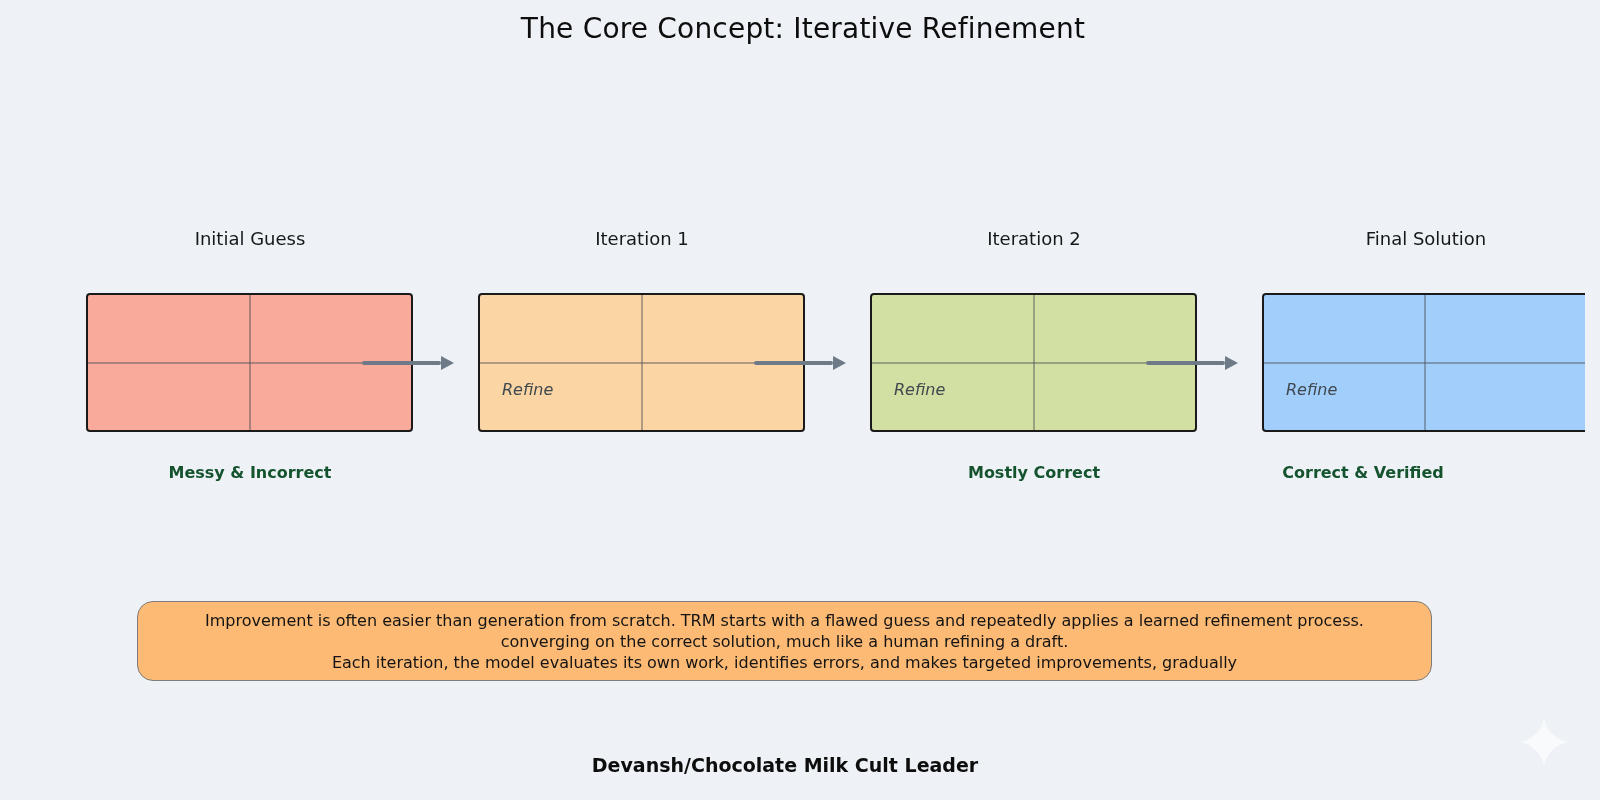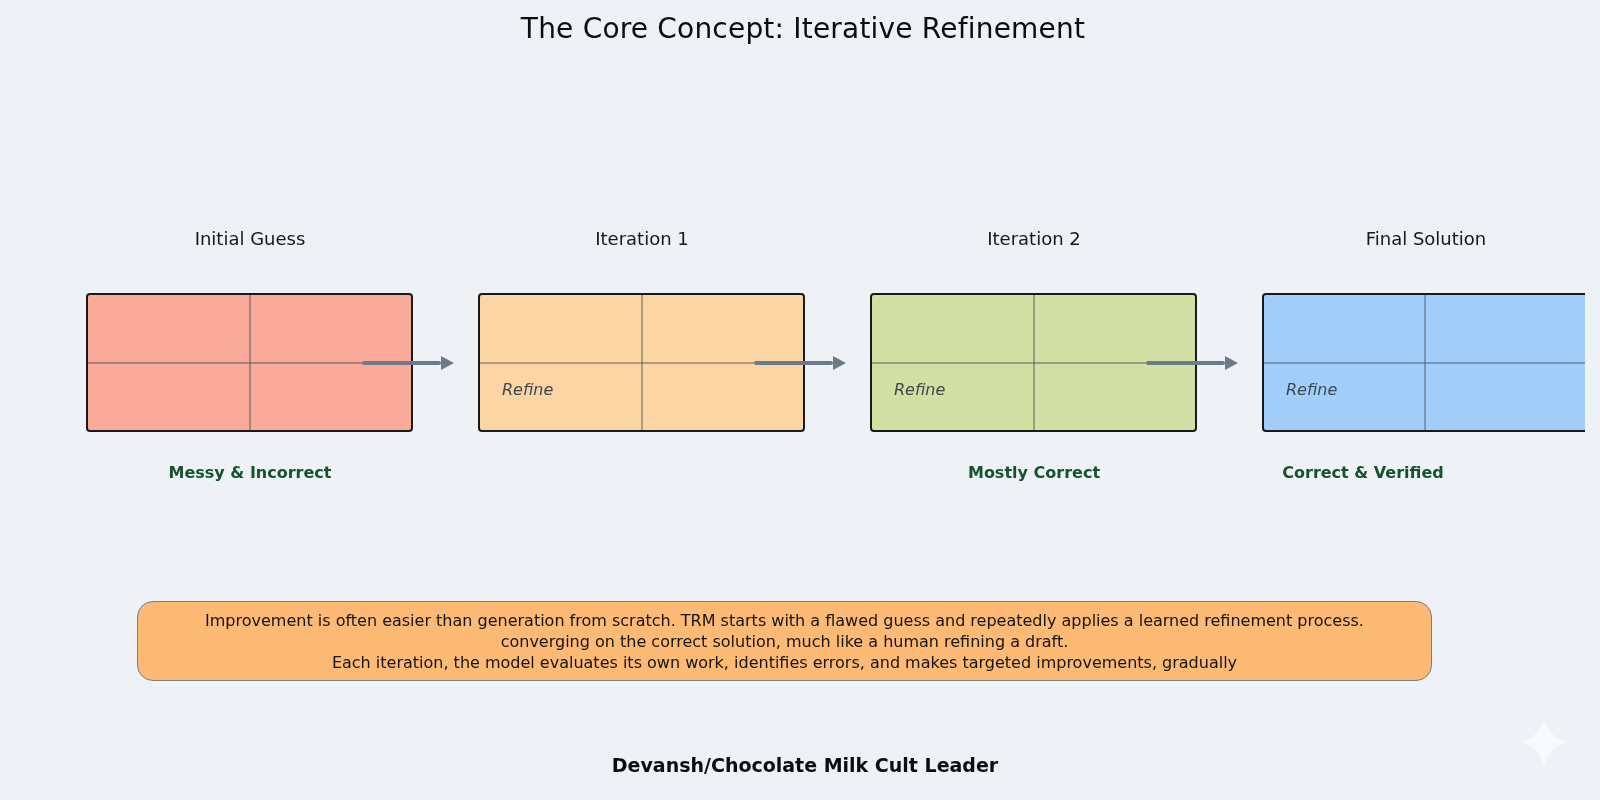--- a/index.html
+++ b/index.html
@@ -44,21 +44,21 @@
   .desc-box{
     position:absolute;left:137px;top:601px;width:1295px;height:80px;box-sizing:border-box;
     background:#fdba74;border:1.5px solid #7d7d7d;border-radius:16px;
     display:flex;flex-direction:column;justify-content:center;
   }
   .desc-line{
     text-align:center;font-size:16px;line-height:21px;color:#141414;white-space:nowrap;
   }
   .footer{
     position:absolute;top:754px;left:0;width:1570px;text-align:center;
-    font-size:19px;font-weight:bold;color:#0d0d0d;padding-left:20px;
+    font-size:19px;font-weight:bold;color:#0d0d0d;
   }
   .sparkle{position:absolute;left:1518px;top:716px;width:52px;height:52px;}
 </style>
 </head>
 <body>
 
 <div id="canvas">
 
   <div class="fig-title">The Core Concept: Iterative Refinement</div>
 

